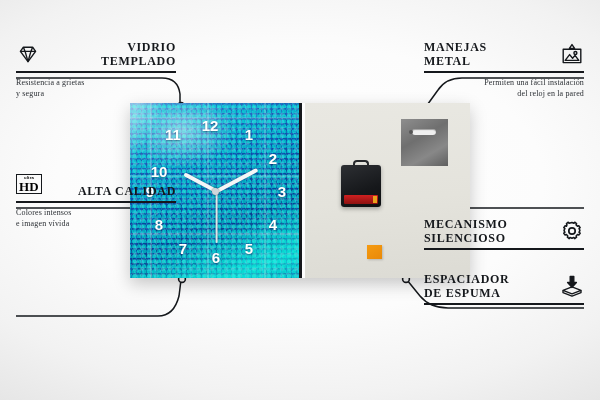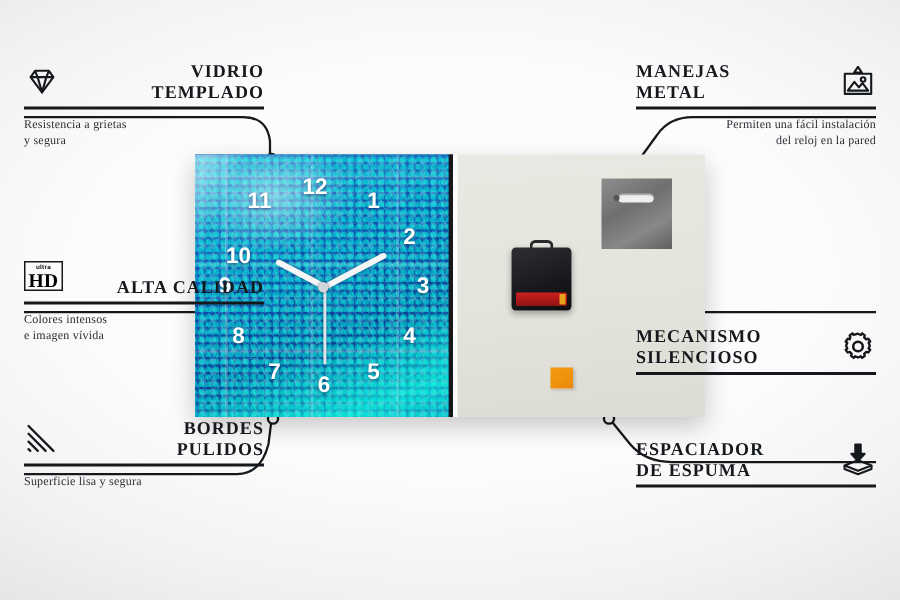--- a/index.html
+++ b/index.html
@@ -188,21 +188,21 @@
 
   
   #wires { position: absolute; inset: 0; pointer-events: none; }
 
   
   #f-vidrio     { left: 16px;  top: 40px;  }
   #f-impresion  { left: 16px;  top: 170px; }
   #f-bordes     { left: 16px;  top: 278px; }
   #f-manejas    { left: 424px; top: 40px;  }
   #f-mecanismo  { left: 424px; top: 170px; margin-top: 47px; }
-  #f-espaciador { left: 424px; top: 292px; }
+  #f-espaciador { left: 424px; top: 272px; }
 </style>
 </head>
 <body>
 
 <div id="stage">
 
   <svg id="wires" viewBox="0 0 600 400">
     <g fill="none" stroke="#15181c" stroke-width="1.5">
       <path d="M16,78 H162 Q178,78 180,94 V104"></path>
       <path d="M16,208 H140 Q154,208 158,198 L163,191"></path>
@@ -295,40 +295,20 @@
         <span>ALTA CALIDAD</span>
       </span>
     </div>
     <div class="f-rule"></div>
     <div class="f-desc">
       <span>Colores intensos</span><br>
       <span>e imagen vívida</span>
     </div>
   </div>
 
-  <div class="feature left" id="f-bordes">
-    <div class="f-head">
-      <span class="ic">
-        <svg viewBox="0 0 24 24" fill="none" stroke="#15181c" stroke-width="1.5" stroke-linecap="round">
-          <path d="M3 4 19.6 20.6"></path>
-          <path d="M3 9.2 14.4 20.6"></path>
-          <path d="M3 14.4 9.2 20.6"></path>
-          <path d="M3 19.4 4.2 20.6"></path>
-        </svg>
-      </span>
-      <span class="f-title">
-        <span>BORDES</span><br>
-        <span>PULIDOS</span>
-      </span>
-    </div>
-    <div class="f-rule"></div>
-    <div class="f-desc">
-      <span>Superficie lisa y segura</span>
-    </div>
-  </div>
 
   <div class="feature right" id="f-manejas">
     <div class="f-head">
       <span class="ic">
         <svg viewBox="0 0 24 24" fill="none" stroke="#15181c" stroke-width="1.4" stroke-linejoin="round">
           <rect x="3.2" y="7.2" width="17.6" height="13.4"></rect>
           <path d="M12 2.6 9.4 6.4h5.2z"></path>
           <path d="M5.2 18.4 9.6 12.6l3 3.6 2.4-2.8 3.8 5z"></path>
           <circle cx="15.4" cy="11" r="1.5"></circle>
         </svg>

